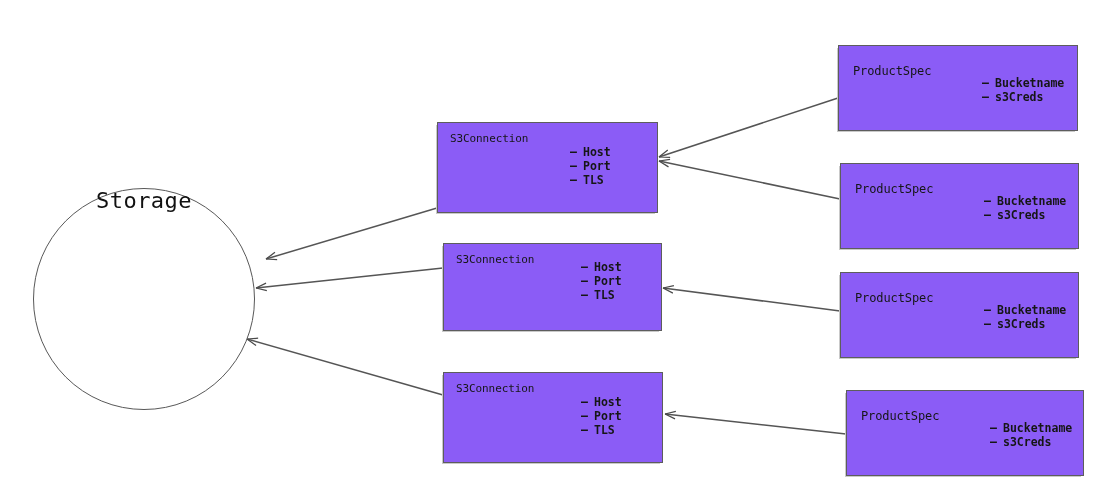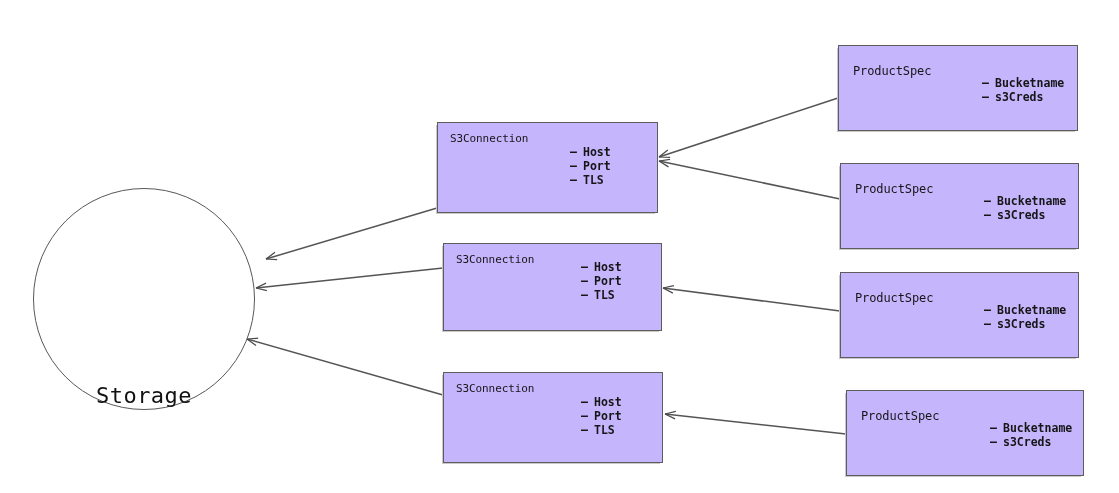--- a/index.html
+++ b/index.html
@@ -22,21 +22,21 @@
   svg.diagram {
     position: absolute;
     left: 0;
     top: 0;
     width: 1119px;
     height: 493px;
   }
   .node-box {
     position: absolute;
     box-sizing: border-box;
-    background: #c4b5fd;
+    background: #8b5cf6;
     border: 1.6px solid #5d5d5d;
     box-shadow: -2px 2px 0 -1px #c9c9c9;
   }
   .node-title {
     position: absolute;
     left: 12px;
     top: 9px;
     font-family: "DejaVu Sans Mono", monospace;
     font-size: 11px;
     color: #161616;
@@ -59,21 +59,21 @@
     display: inline-block;
     width: 13px;
   }
   .circle-node {
     position: absolute;
     box-sizing: border-box;
     border: 1.5px solid #585858;
     border-radius: 50%;
     background: #ffffff;
     display: flex;
-    align-items: flex-end;
+    align-items: flex-start;
     justify-content: center;
   }
   .circle-label {
     font-family: "DejaVu Sans Mono", monospace;
     font-size: 22px;
     color: #111111;
     letter-spacing: 0.5px;
     position: relative;
     top: -1px;
   }

